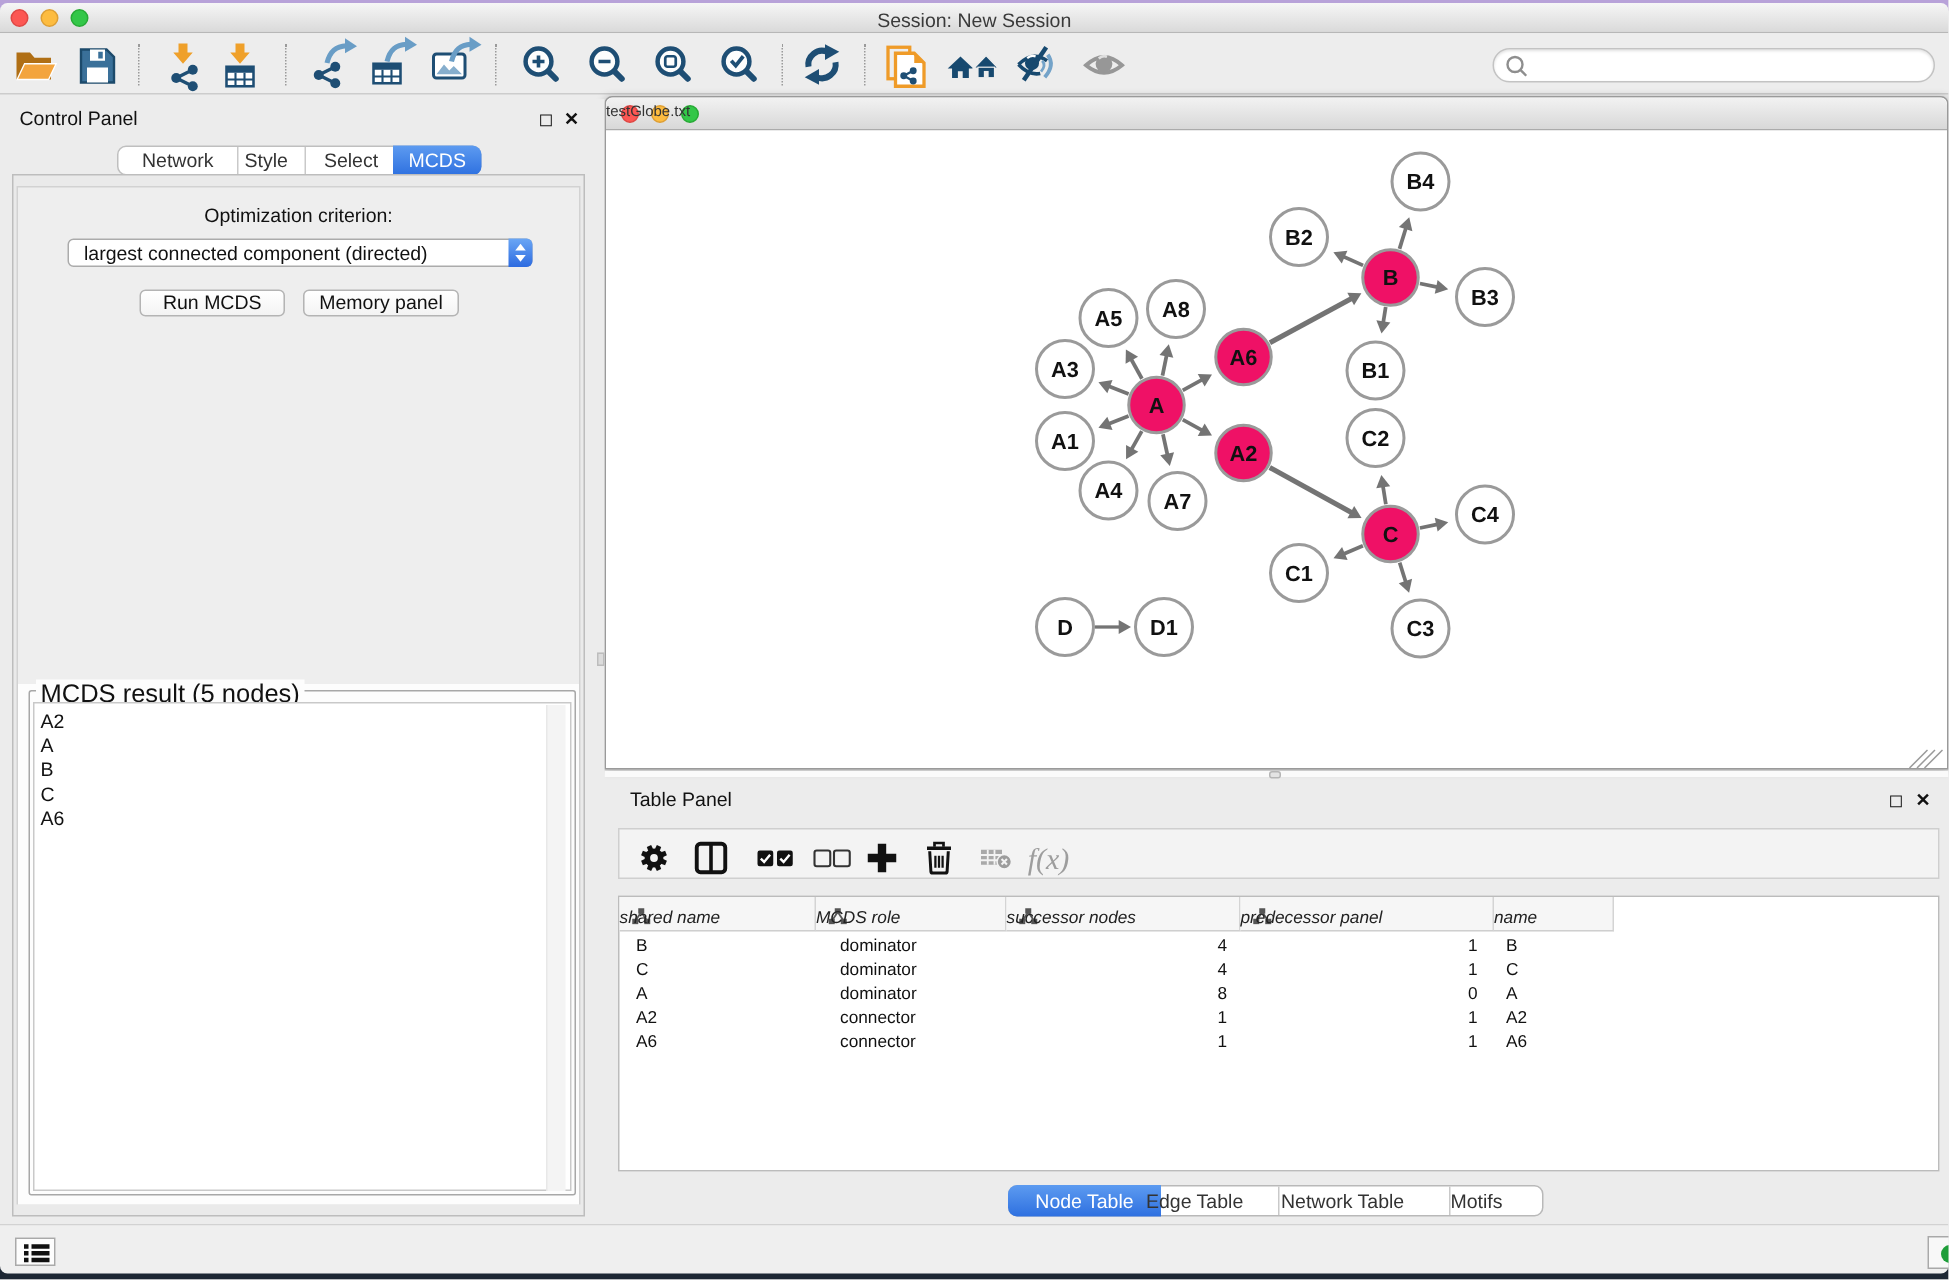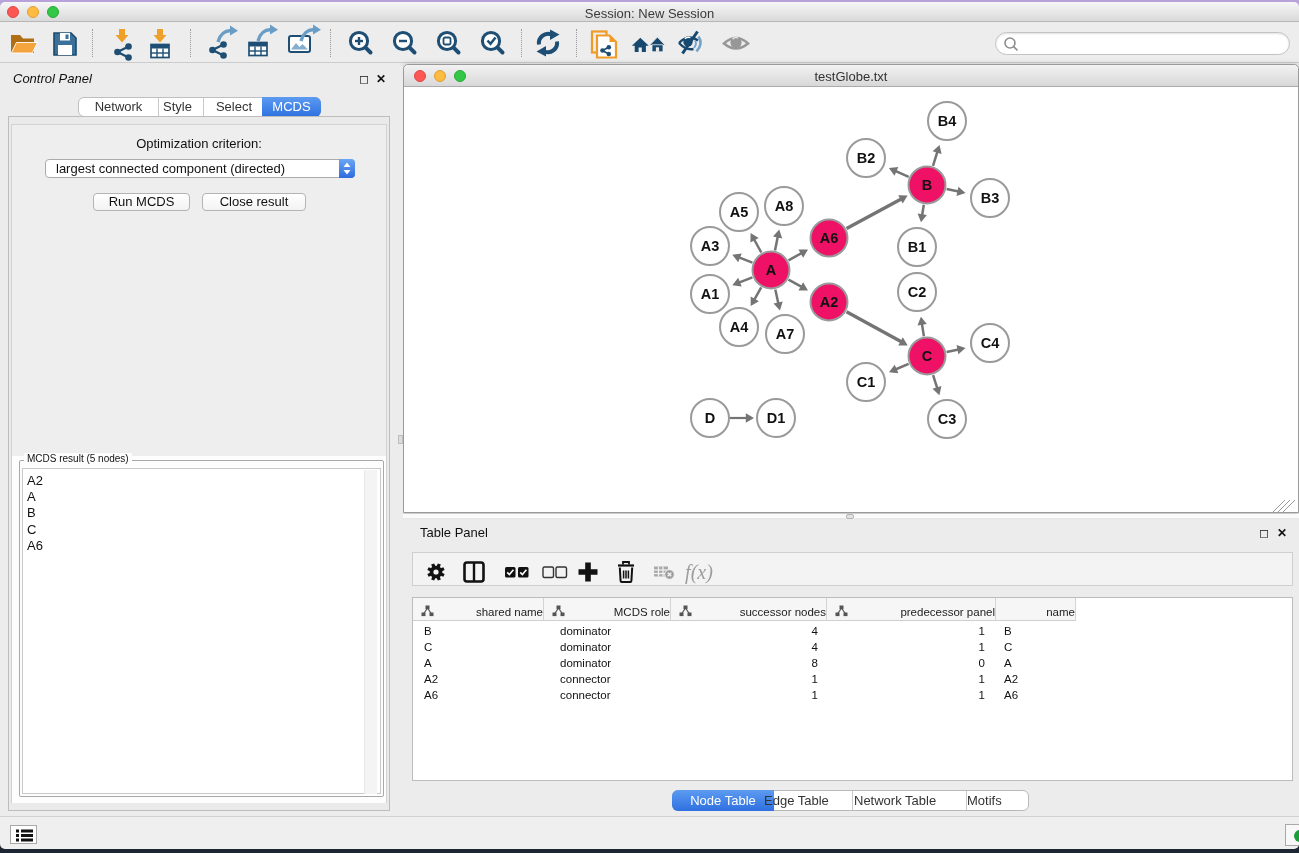--- a/index.html
+++ b/index.html
@@ -14,21 +14,21 @@
 .tl { position:absolute; top:4px; width:12px; height:12px; border-radius:50%; }
 #title { width:100%; text-align:center; top:4px; font-size:13px; color:#3a3a3a; }
 #toolbar { left:0; top:23px; width:1299px; height:40px; background:#ededed;
   border-bottom:1px solid #cccccc; }
 .tsep { position:absolute; top:6px; height:28px; width:0;
   border-left:1px dotted #9a9a9a; }
 #searchbox { position:absolute; left:995px; top:9px; width:295px; height:23px;
   background:#fff; border:1px solid #c3c3c3; border-radius:12px;
   box-shadow:inset 0 1px 2px rgba(0,0,0,.12); }
 
-#cpTitle { left:13px; top:71px; font-size:13px; color:#111;font-style:italic; }
+#cpTitle { left:13px; top:71px; font-size:13px; color:#111; }
 .panIco { position:absolute; font-size:12px; color:#111; }
 #cpTabs { left:78px; top:97px; width:243px; height:20px; background:#fff;
   border:1px solid #bfbfbf; border-radius:6px; font-size:13px; color:#333; }
 .cptab { position:absolute; top:0; height:18px; line-height:18px; text-align:center;
   border-right:1px solid #c9c9c9; }
 #tabMCDS { position:absolute; right:-1px; top:-1px; width:59px; height:20px;
   line-height:20px; text-align:center; color:#fff; border-radius:0 6px 6px 0;
   background:linear-gradient(#5d9bf0,#2e70e0); }
 #cpBody { left:8px; top:116px; width:382px; height:695px; background:#eaeaea;
   border:1px solid #bdbdbd; }
@@ -38,43 +38,43 @@
 #combo { left:33px; top:34px; width:310px; height:19px; background:#fff;
   border:1px solid #ababab; border-radius:4px; font-size:13px; color:#111;
   line-height:17px; padding-left:10px; }
 #comboBtn { position:absolute; right:-1px; top:-1px; width:16px; height:19px;
   border-radius:0 4px 4px 0; background:linear-gradient(#6aa6f5,#2d6be0); }
 .btn { position:absolute; height:18px; background:linear-gradient(#ffffff,#f3f3f3);
   border:1px solid #b4b4b4; border-radius:4px; font-size:13px; color:#111;
   text-align:center; line-height:16px; }
 #groupBox { left:7px; top:335px; width:365px; height:337px;
   border:1px solid #a8a8a8; border-radius:2px; }
-#groupLbl { left:4px; top:-8px; background:#fdfdfd; padding:0 3px; font-size:10px; color:#111; }
+#groupLbl { left:4px; top:-8px; background:#fdfdfd; padding:0 3px; font-size:17px; color:#111; }
 #mcdsList { left:2px; top:7px; width:359px; height:326px; background:#fff;
   border:1px solid #c9c9c9; font-size:13px; color:#111; line-height:16.2px;
   padding:4px 0 0 4px; }
 #mcdsScroll { position:absolute; right:3px; top:1px; width:13px; height:324px;
   background:#f4f4f4; border-left:1px solid #e8e8e8; }
 
 #netwin { left:403px; top:64px; width:896px; height:449px;
   background:#fff; border:1px solid #9a9a9a; border-radius:5px 5px 0 0;
   box-shadow:0 1px 6px rgba(0,0,0,.25); }
 #nettitle { left:0; top:0; width:100%; height:22px;
   background:linear-gradient(#f2f2f2,#d8d8d8); border-bottom:1px solid #ababab;
   border-radius:5px 5px 0 0; }
-#nettxt { width:100%; text-align:center; top:4px; font-size:13px; color:#333; }
+#nettxt { width:100%; text-align:left; top:4px; font-size:10px; color:#333; }
 
 #tpTitle { left:420px; top:525px; font-size:13px; color:#111; }
 #tpToolbar { left:412px; top:552px; width:881px; height:34px; background:#f3f3f3;
   border:1px solid #cfcfcf; }
 #tpTable { left:412px; top:597px; width:881px; height:184px; background:#fff;
   border:1px solid #bcbcbc; font-size:11.5px; color:#111; }
 .hcell { position:absolute; top:0; height:23px; background:#f6f6f6;
   border-right:1px solid #d4d4d4; border-bottom:1px solid #cfcfcf; }
-.hlbl { position:absolute; top:7.5px; width:100%; text-align:right; font-size:11.5px; color:#222; }
+.hlbl { position:absolute; top:7.5px; width:100%; text-align:left; font-size:11.5px; color:#222;font-style:italic; }
 .trow { position:absolute; left:0; width:879px; height:16px; }
 .tcell { position:absolute; top:1px; }
 .num { text-align:right; }
 #btTabs { left:672px; top:790px; width:357px; height:21px; background:#fff;
   border:1px solid #b9b9b9; border-radius:6px; font-size:13px; color:#333; }
 .bttab { position:absolute; top:0; height:19px; line-height:19px; text-align:left;
   border-right:1px solid #c9c9c9; }
 #btNode { position:absolute; left:-1px; top:-1px; width:102px; height:21px;
   line-height:21px; text-align:center; color:#fff; border-radius:6px 0 0 6px;
   background:linear-gradient(#5d9bf0,#2e70e0); }
@@ -250,21 +250,21 @@
   <div class="abs" id="optLabel">Optimization criterion:</div>
   <div class="abs" id="combo">largest connected component (directed)
     <div id="comboBtn">
           <svg width="16" height="19" style="position:absolute;left:0;top:0;">
 <polygon points="8,3.5 11.5,8 4.5,8" fill="#fff"></polygon>
 <polygon points="8,15.5 11.5,11 4.5,11" fill="#fff"></polygon>
 </svg>
         </div>
   </div>
   <div class="btn" style="left:81px;top:68px;width:97px;">Run MCDS</div>
-  <div class="btn" style="left:190px;top:68px;width:104px;">Close result</div>
+  <div class="btn" style="left:190px;top:68px;width:104px;">Memory panel</div>
   <div class="abs" style="left:0px;top:331px;width:374px;height:347px;background:#fdfdfd;"></div>
   <div class="abs" id="groupBox">
     <div class="abs" id="groupLbl">MCDS result (5 nodes)</div>
     <div class="abs" id="mcdsList">A2<br>A<br>B<br>C<br>A6
       <div id="mcdsScroll"></div>
     </div>
   </div>
  </div>
 </div>
 

